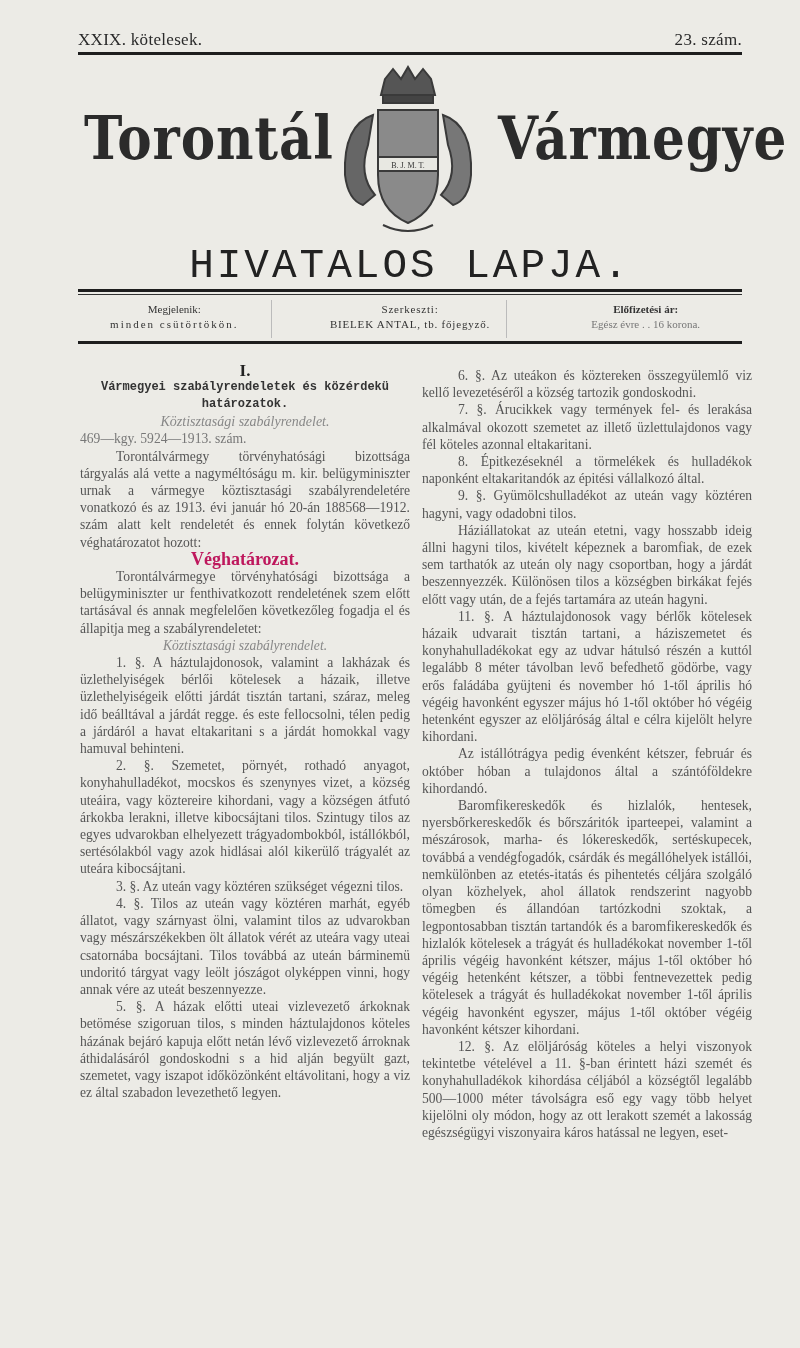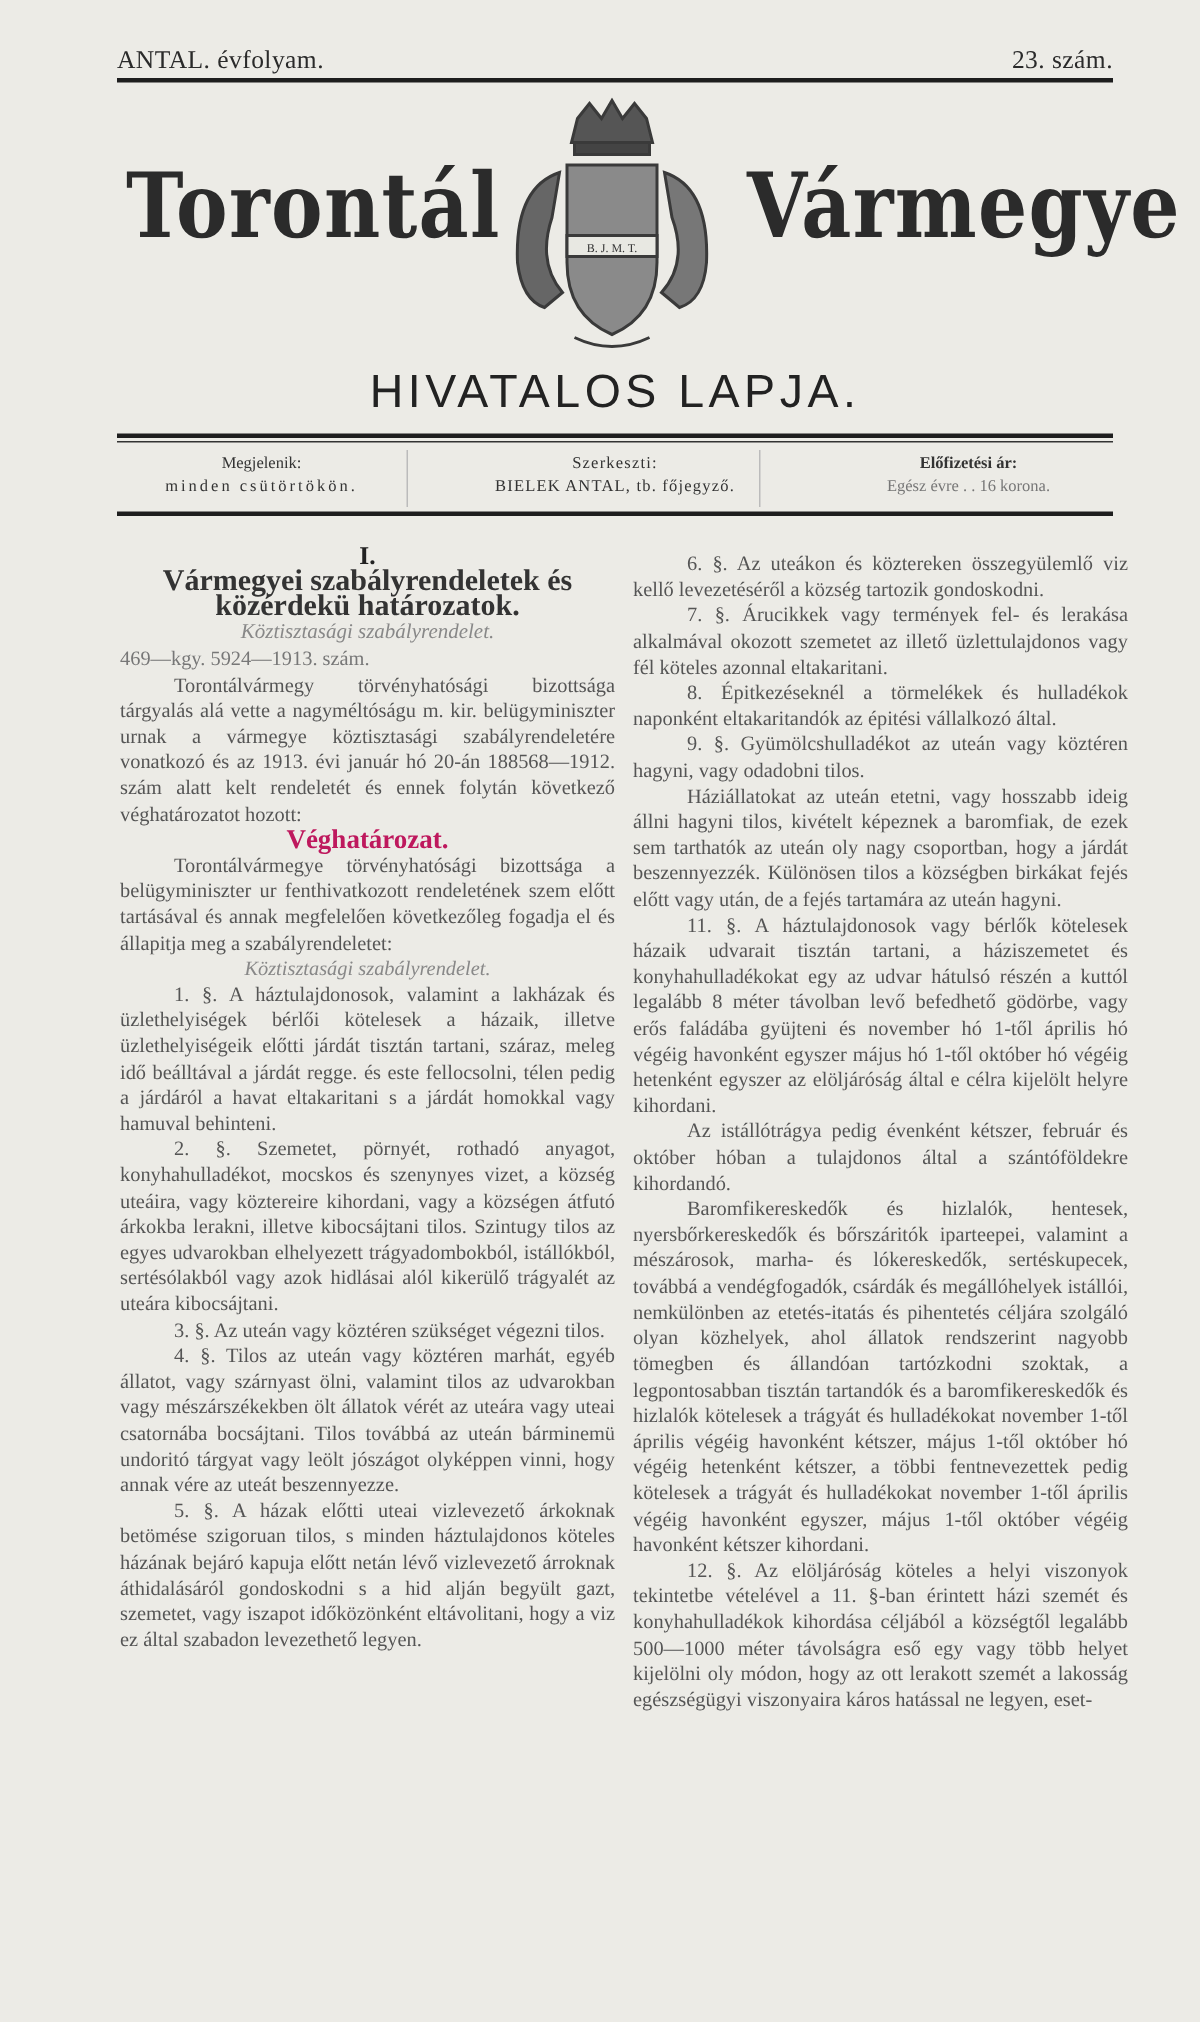--- a/index.html
+++ b/index.html
@@ -26,22 +26,22 @@
     font-family: "DejaVu Serif", "Liberation Serif", serif;
     font-weight: bold; font-size: 60px; color: #2b2b2b;
     transform: scaleX(0.86); transform-origin: left top;
     letter-spacing: 1px;
   }
   .mast-left { left: 6px; }
   .mast-right { left: 420px; }
   .crest { position: absolute; left: 245px; top: 0; width: 170px; height: 175px; }
   .subtitle {
     position: absolute; left: 78px; top: 243px; width: 664px; text-align: center;
-    font-family: Liberation Sans, sans-serif;
-    font-size: 31px; letter-spacing: 3px; color: #222;
+    font-family: Liberation Mono, monospace;
+    font-size: 41px; letter-spacing: 3px; color: #222;
   }
   .info {
     position: absolute; left: 78px; top: 300px; width: 664px; height: 38px;
     display: flex; font-size: 11px; color: #333;
   }
   .info .cell { flex: 1; text-align: center; line-height: 15px; padding-top: 2px; }
   .info .cell + .cell { border-left: 1px solid #bbb; padding-left: 42px; }
   .info .lbl { letter-spacing: 0.8px; }
   .info .spaced { letter-spacing: 2px; font-weight: normal; }
   .info .light { color: #777; }
@@ -49,33 +49,33 @@
     position: absolute; top: 362px; width: 330px;
     font-size: 13.6px; line-height: 17.2px; color: #555;
     text-align: justify;
   }
   .col-left { left: 80px; }
   .col-right { left: 422px; top: 367px; }
   .col p { margin: 0; text-indent: 36px; }
   .col p.noindent { text-indent: 0; }
   .center { text-align: center !important; text-indent: 0 !important; }
   .roman { font-size: 17px; font-weight: bold; color: #222; margin: 6px 0 8px; }
-  .heading { font-weight: bold; font-size: 20px; color: #333; line-height: 17px; margin-bottom: 14px; }
+  .heading { font-weight: bold; font-size: 12px; color: #333; line-height: 17px; margin-bottom: 14px; font-family: Liberation Mono, monospace; }
   .italic-title { font-style: italic; color: #888; margin-bottom: 10px; font-size: 14px; }
   .refno { color: #777; margin-bottom: 8px; }
   .sub-h { color: #be185d; margin: 4px 0 6px; font-size: 18px; font-weight: bold; }
   .italic-inline { font-style: italic; color: #888; }
 </style>
 </head>
 <body>
 
 <div class="page">
 
   <div class="topbar">
-    <span>ANTAL. évfolyam.</span>
+    <span>XXIX. kötelesek.</span>
     <span>23. szám.</span>
   </div>
   <div class="rule-thick" style="top:52px"></div>
 
   <div class="masthead">
     <div class="mast-word mast-left">Torontál</div>
     <svg class="crest" viewBox="0 0 170 175">
       <g fill="none" stroke="#3a3a3a" stroke-width="2">
         <path d="M62 14 L70 4 L78 14 L85 2 L92 14 L100 4 L108 14 L112 30 L58 30 Z" fill="#555"></path>
         <rect x="60" y="30" width="50" height="8" fill="#444"></rect>

